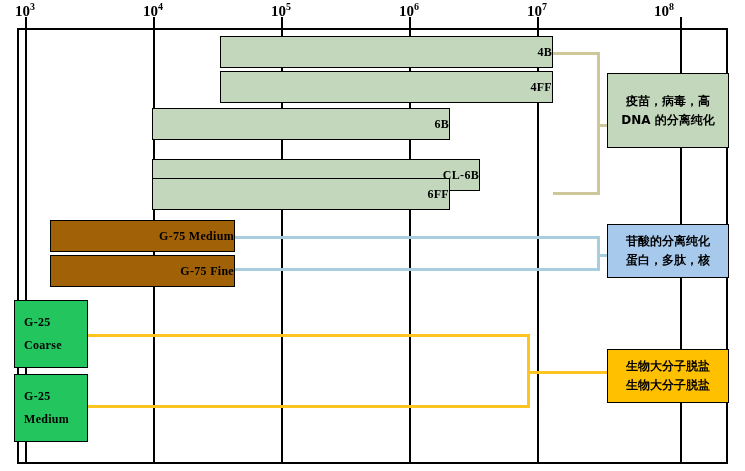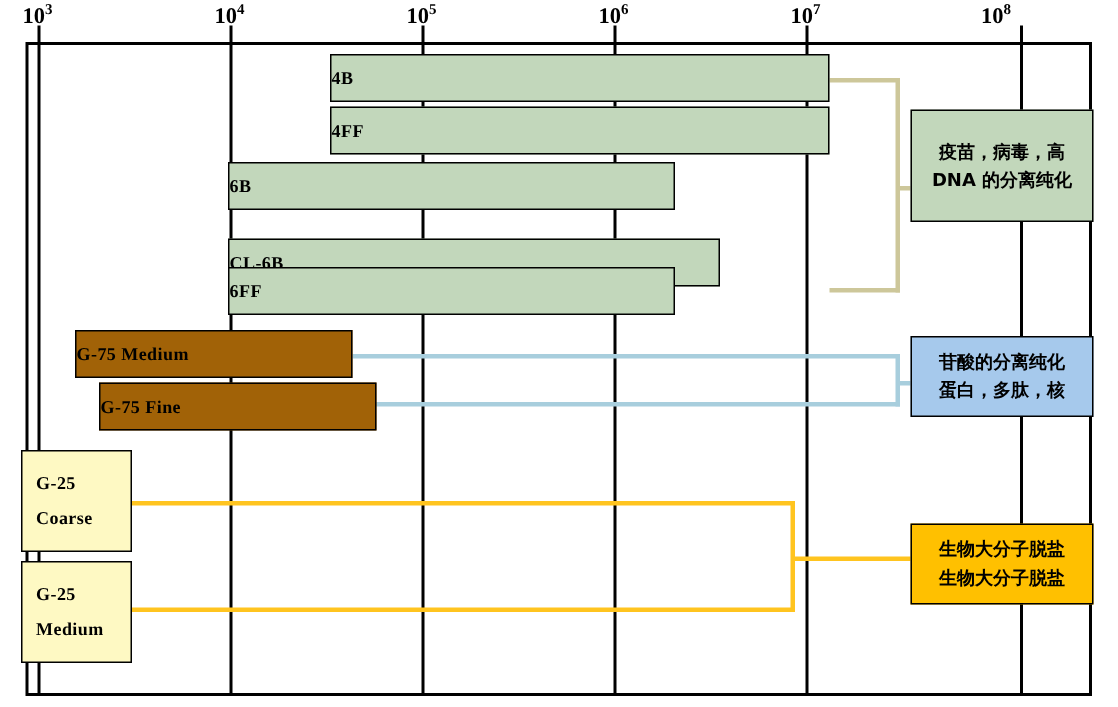--- a/index.html
+++ b/index.html
@@ -34,29 +34,29 @@
     line-height:1;white-space:nowrap;
     transform:translateX(-50%);
   }
   .axis-label sup{font-size:10px;vertical-align:super;font-weight:bold;}
 
   
   .bar{
     position:absolute;
     box-sizing:border-box;
     border:1.5px solid #000;
-    display:flex;align-items:center;justify-content:flex-start;
+    display:flex;align-items:center;justify-content:flex-end;
     font-size:12px;font-weight:bold;color:#000;
     letter-spacing:.3px;
     white-space:nowrap;
   }
   .bar.green{background:#c2d7bb;}
   .bar.blue{background:#a16207;}
   .bar.yellow{
-    background:#fef9c3;
+    background:#22c55e;
     justify-content:flex-start;
     align-items:center;
     padding-left:9px;
     flex-direction:column;
     align-items:flex-start;
     justify-content:center;
     line-height:1.9;
   }
 
   
@@ -139,21 +139,21 @@
       </div>
       <div class="bar green" style="left: 152px; top: 159px; width: 328px; height: 32px;">
         <span>CL-6B</span>
       </div>
       <div class="bar green" style="left: 152px; top: 178px; width: 298px; height: 32px;">
         <span>6FF</span>
       </div>
       <div class="bar blue" style="left: 50px; top: 220px; width: 185px; height: 32px;">
         <span>G-75 Medium</span>
       </div>
-      <div class="bar blue" style="left: 50px; top: 255px; width: 185px; height: 32px; margin-left: 16px;">
+      <div class="bar blue" style="left: 50px; top: 255px; width: 185px; height: 32px;">
         <span>G-75 Fine</span>
       </div>
       <div class="bar yellow" style="left: 14px; top: 300px; width: 74px; height: 68px;">
         <span>G-25</span>
         <span>Coarse</span>
       </div>
       <div class="bar yellow" style="left: 14px; top: 374px; width: 74px; height: 68px;">
         <span>G-25</span>
         <span>Medium</span>
       </div>

